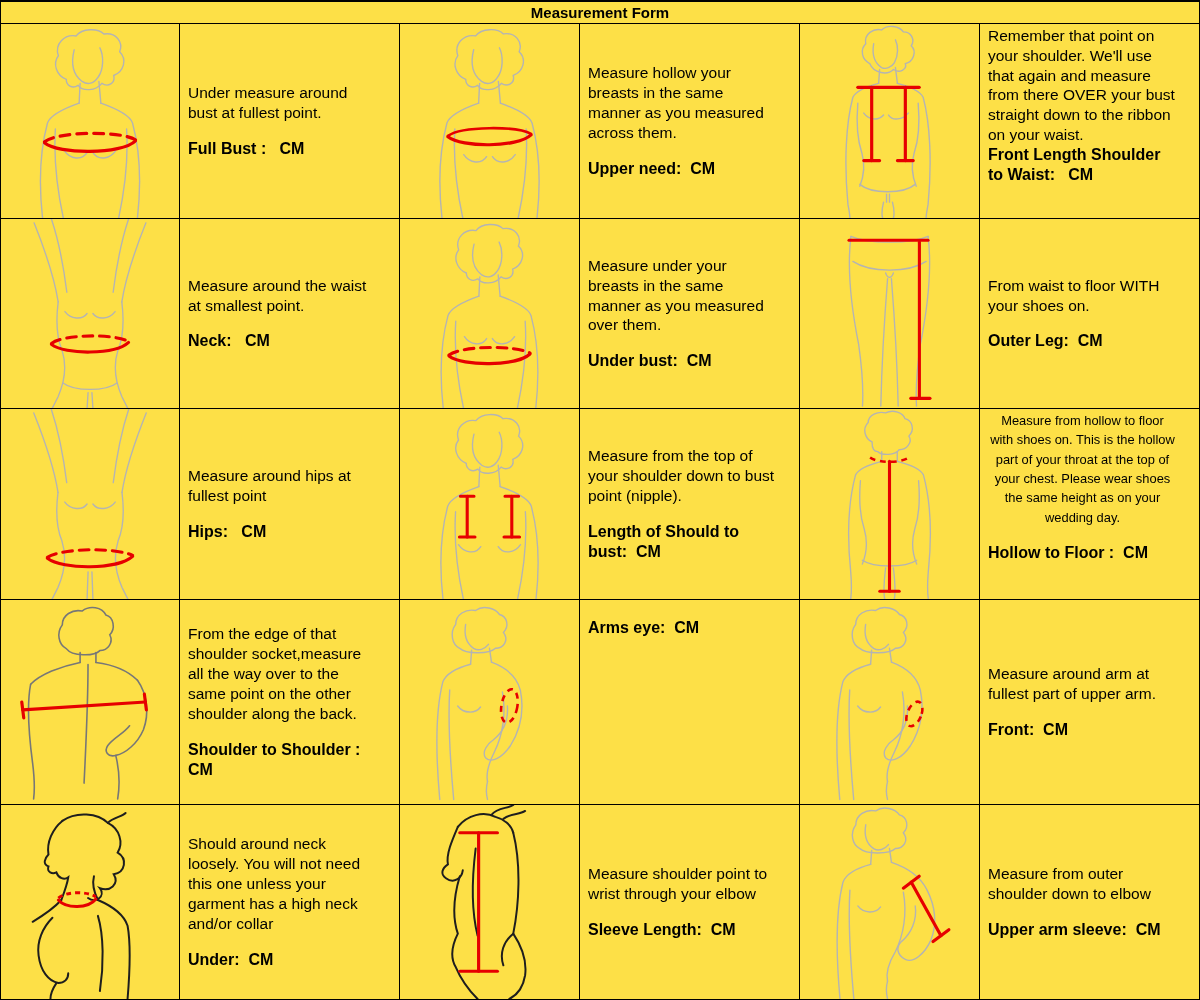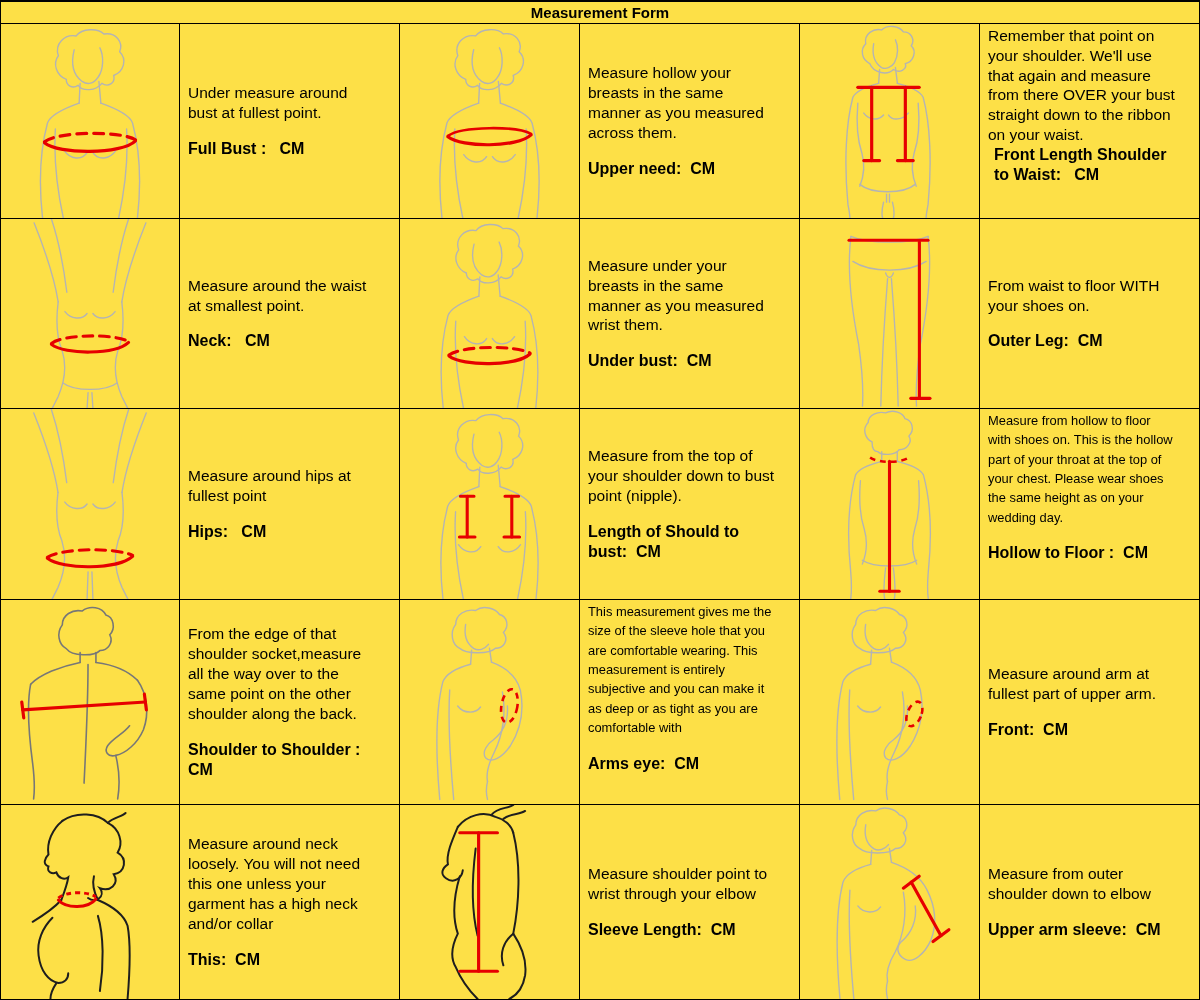--- a/index.html
+++ b/index.html
@@ -18,24 +18,24 @@
   }
   .cell{border-right:1px solid #000;border-bottom:1px solid #000;overflow:hidden;}
   .cell.no-r{border-right:none;}
   .cell.no-b{border-bottom:none;}
   .img-cell svg{display:block;width:100%;height:100%;}
   .text-cell{
     padding:4px 22px 4px 8px;display:flex;flex-direction:column;justify-content:center;
     font-size:15.5px;line-height:1.28;
   }
   .text-cell.top{justify-content:flex-start;padding-top:2px;}
-  .text-cell.small .desc{font-size:12.9px;line-height:1.5;}
+  .text-cell.small .desc{font-size:12.9px;line-height:1.5;text-align:center;}
   .desc{white-space:pre-wrap;}
   .label{font-weight:bold;font-size:16px;margin-top:1em;white-space:pre-wrap;line-height:1.25;}
-  .text-cell.nogap .label{margin-top:0;margin-left:6px;}
+  .text-cell.nogap .label{margin-top:0;}
   .g{stroke:#b4b4b4;fill:none;stroke-width:1.4px;stroke-linecap:round;}
   .gm{stroke:#777;fill:none;stroke-width:1.6px;stroke-linecap:round;}
   .ink{stroke:#1e1e1e;fill:none;stroke-width:2px;stroke-linecap:round;}
   .r{stroke:#e60000;fill:none;stroke-width:3.2px;stroke-linecap:round;}
   .rd{stroke:#e60000;fill:none;stroke-width:3.2px;stroke-linecap:round;stroke-dasharray:10 7;}
   .rd2{stroke:#e60000;fill:none;stroke-width:2.6px;stroke-dasharray:6 5;}
 </style>
 </head>
 <body>
 
@@ -142,21 +142,21 @@
         <path d="M101,80 C118,86 130,92 133,100 C140,126 142,160 138,196"></path>
         <path d="M55,106 C53,138 57,168 63,196"></path>
         <path d="M127,106 C129,138 125,168 119,196"></path>
         <path d="M64,122 C70,131 82,132 87,124 M93,124 C98,132 110,131 116,122"></path>
       </g>
       <path class="r" d="M48,142 C62,153 118,153 132,140"></path>
       <path class="rd" d="M48,141 C62,131 118,131 132,139"></path>
     </svg>
   </div>
   <div class="cell text-cell">
-    <div class="desc">Measure under your breasts in the same manner as you measured wrist them.</div>
+    <div class="desc">Measure under your breasts in the same manner as you measured over them.</div>
     <div class="label">Under bust:  CM</div>
   </div>
 
   <div class="cell img-cell">
     <svg viewBox="0 0 180 196" preserveAspectRatio="xMidYMid meet">
       <g class="g">
         <path d="M50,18 C68,26 112,26 130,18"></path>
         <path d="M50,18 C46,50 50,90 58,130 C62,158 63,176 62,194"></path>
         <path d="M130,18 C134,50 130,90 122,130 C118,158 117,176 118,194"></path>
         <path d="M52,44 C70,56 110,56 128,44"></path>
@@ -270,21 +270,20 @@
         <path d="M50,86 C48,118 50,152 54,196"></path>
         <path d="M92,58 C108,64 118,74 121,86 C125,106 121,126 111,142 C103,154 92,160 86,154 C82,148 88,140 94,136 C104,128 109,116 108,102"></path>
         <path d="M103,88 C107,110 103,132 95,148 C90,158 86,168 88,178"></path>
         <path d="M58,102 C64,110 76,110 81,103"></path>
         <path d="M88,178 C86,186 87,192 88,196"></path>
       </g>
       <ellipse class="rd2" cx="110" cy="102" rx="8" ry="17" transform="rotate(10 110 102)"></ellipse>
     </svg>
   </div>
   <div class="cell text-cell top small">
-    <div class="desc">This measurement gives me the size of the sleeve hole that you are comfortable wearing. This measurement is entirely subjective and you can make it as deep or as tight as you are comfortable with</div>
     <div class="label">Arms eye:  CM</div>
   </div>
 
   <div class="cell img-cell">
     <svg viewBox="0 0 180 196" preserveAspectRatio="xMidYMid meet">
       <g class="g">
         <path d="M60,44 C52,40 50,28 56,20 C56,10 66,4 76,6 C84,0 96,4 100,10 C108,12 110,22 104,28 C110,36 104,44 96,44 C90,50 66,50 60,44 Z"></path>
         <path d="M66,20 C64,32 68,40 74,44 C79,47 85,45 89,40"></path>
         <path d="M72,46 L71,60 M90,44 L92,58"></path>
         <path d="M71,60 C56,64 46,70 43,78 C36,106 36,152 40,196"></path>
@@ -313,22 +312,22 @@
         <path d="M52,114 C42,124 36,138 38,152 C40,168 48,178 58,180 C64,180 68,176 68,170"></path>
         <path d="M56,180 C52,186 50,192 50,196"></path>
         <path d="M98,96 C112,102 124,110 128,122 C132,144 130,172 128,196"></path>
         <path d="M98,112 C104,132 104,162 100,188"></path>
       </g>
       <path class="r" style="stroke-width:3px" d="M58,96 C66,105 88,105 96,95"></path>
       <path class="rd2" style="stroke-width:3px;stroke-dasharray:5 4" d="M58,94 C66,87 88,87 96,93"></path>
     </svg>
   </div>
   <div class="cell text-cell no-b">
-    <div class="desc">Measure around neck loosely. You will not need this one unless your garment has a high neck and/or collar</div>
-    <div class="label">This:  CM</div>
+    <div class="desc">Should around neck loosely. You will not need this one unless your garment has a high neck and/or collar</div>
+    <div class="label">Under:  CM</div>
   </div>
 
   <div class="cell img-cell no-b">
     <svg viewBox="0 0 180 196" preserveAspectRatio="xMidYMid meet">
       <g class="ink">
         <path d="M58,22 C68,10 84,6 96,12 C104,14 112,20 114,28"></path>
         <path d="M92,10 C98,2 108,4 114,0"></path>
         <path d="M104,14 C112,8 120,10 126,6"></path>
         <path d="M114,28 C122,60 120,100 114,130 C122,142 128,156 126,172 C124,184 118,192 110,196"></path>
         <path d="M58,22 C52,36 46,50 48,60 C42,64 40,70 46,74 C54,80 62,74 63,66"></path>

